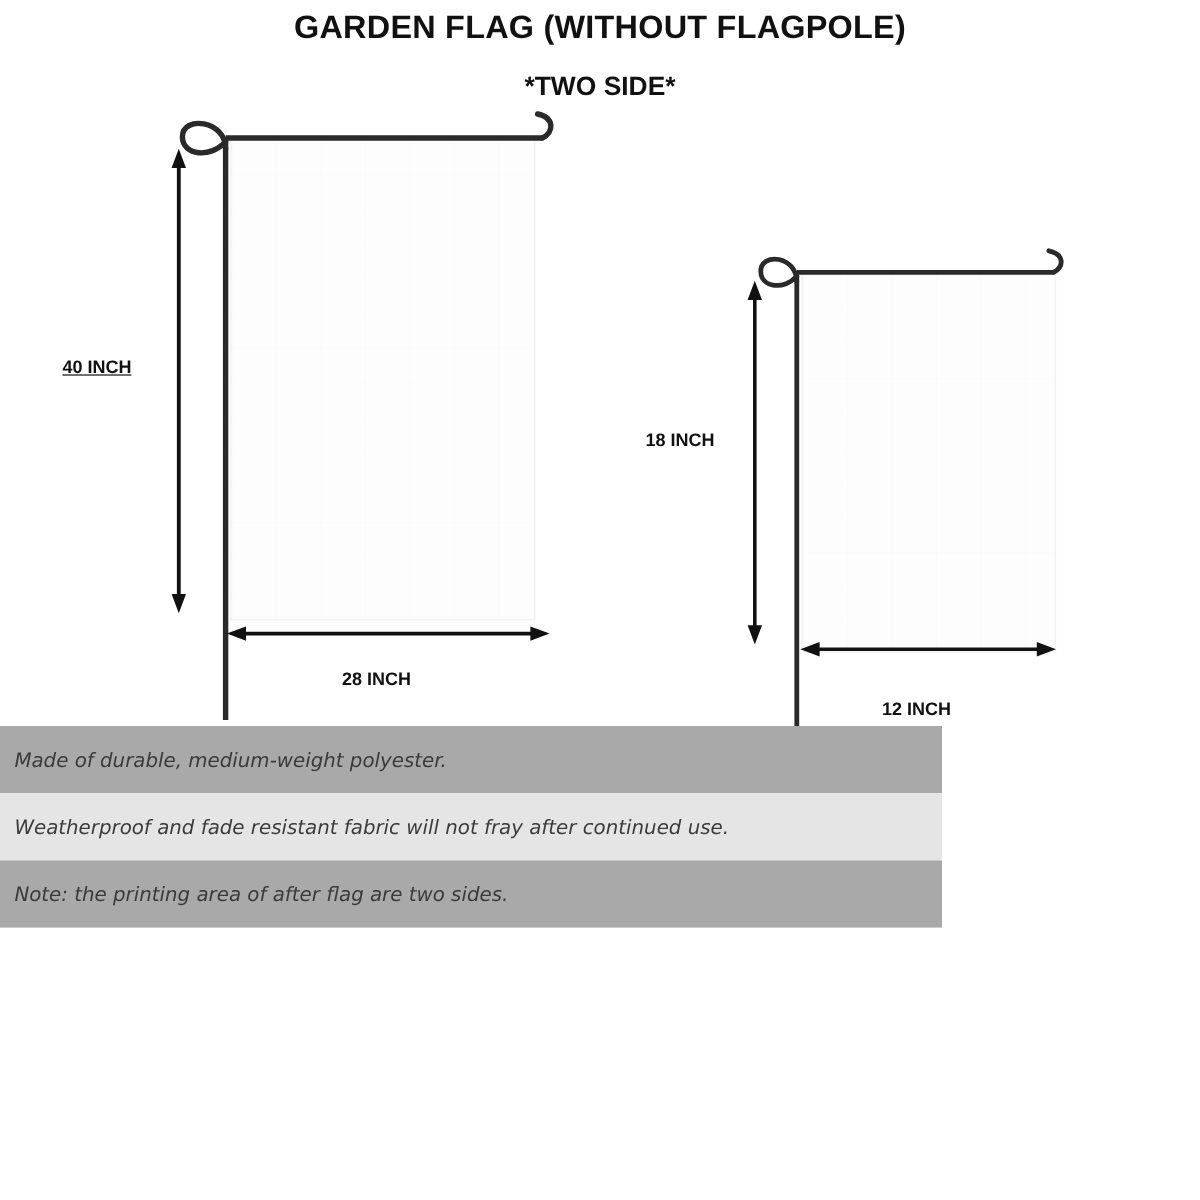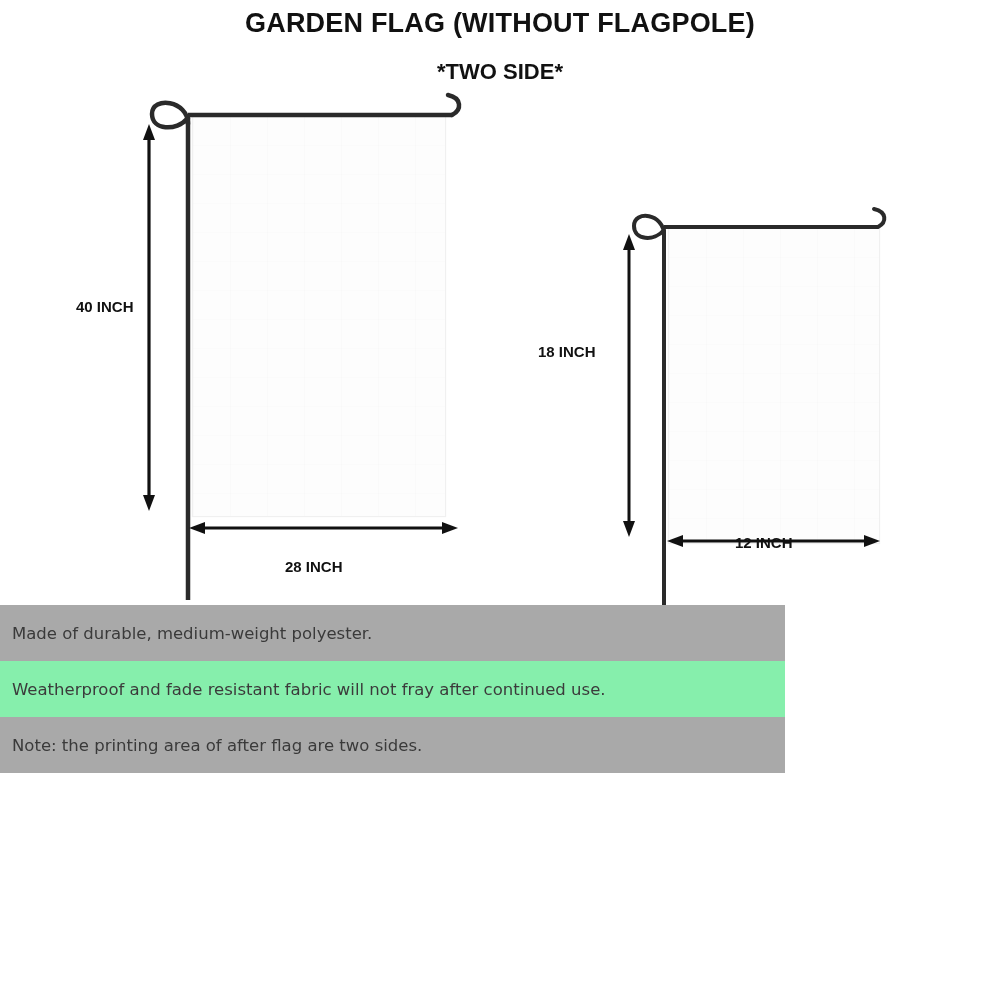--- a/index.html
+++ b/index.html
@@ -78,45 +78,45 @@
   }
 
   
   .dim-label {
     position: absolute;
     font-size: 15px;
     font-weight: bold;
     color: #111111;
     white-space: nowrap;
   }
-  .dim-40 { left: 76px;  top: 298px; }
+  .dim-40 { left: 52px;  top: 298px; text-decoration: underline; }
   .dim-28 { left: 285px; top: 538px; margin-top: 20px; }
-  .dim-18 { left: 538px; top: 343px; }
-  .dim-12 { left: 735px; top: 534px; }
+  .dim-18 { left: 538px; top: 359px; }
+  .dim-12 { left: 735px; top: 583px; }
 
   
   .features {
     position: absolute;
     left: 0;
     top: 605px;
     width: 785px;
   }
   .feature-row {
     height: 56px;
     display: flex;
     align-items: center;
     padding-left: 12px;
     box-sizing: border-box;
     font-size: 16.5px;
     color: #3b3b3b;
     font-family: "DejaVu Sans", sans-serif;
   }
   .feature-row.shaded { background: #a9a9a9; color: #3a3a3a; }
-  .feature-row.plain  { background: #86efac; }
-  .feature-row span { display: block; }
+  .feature-row.plain  { background: #e5e5e5; }
+  .feature-row span { display: block; font-style: italic; }
 </style>
 </head>
 <body>
 
 <div id="diagram">
 
   <div class="title-block">
     <div class="title-line1">GARDEN FLAG (WITHOUT FLAGPOLE)</div>
     <div class="title-line2">*TWO SIDE*</div>
   </div>

